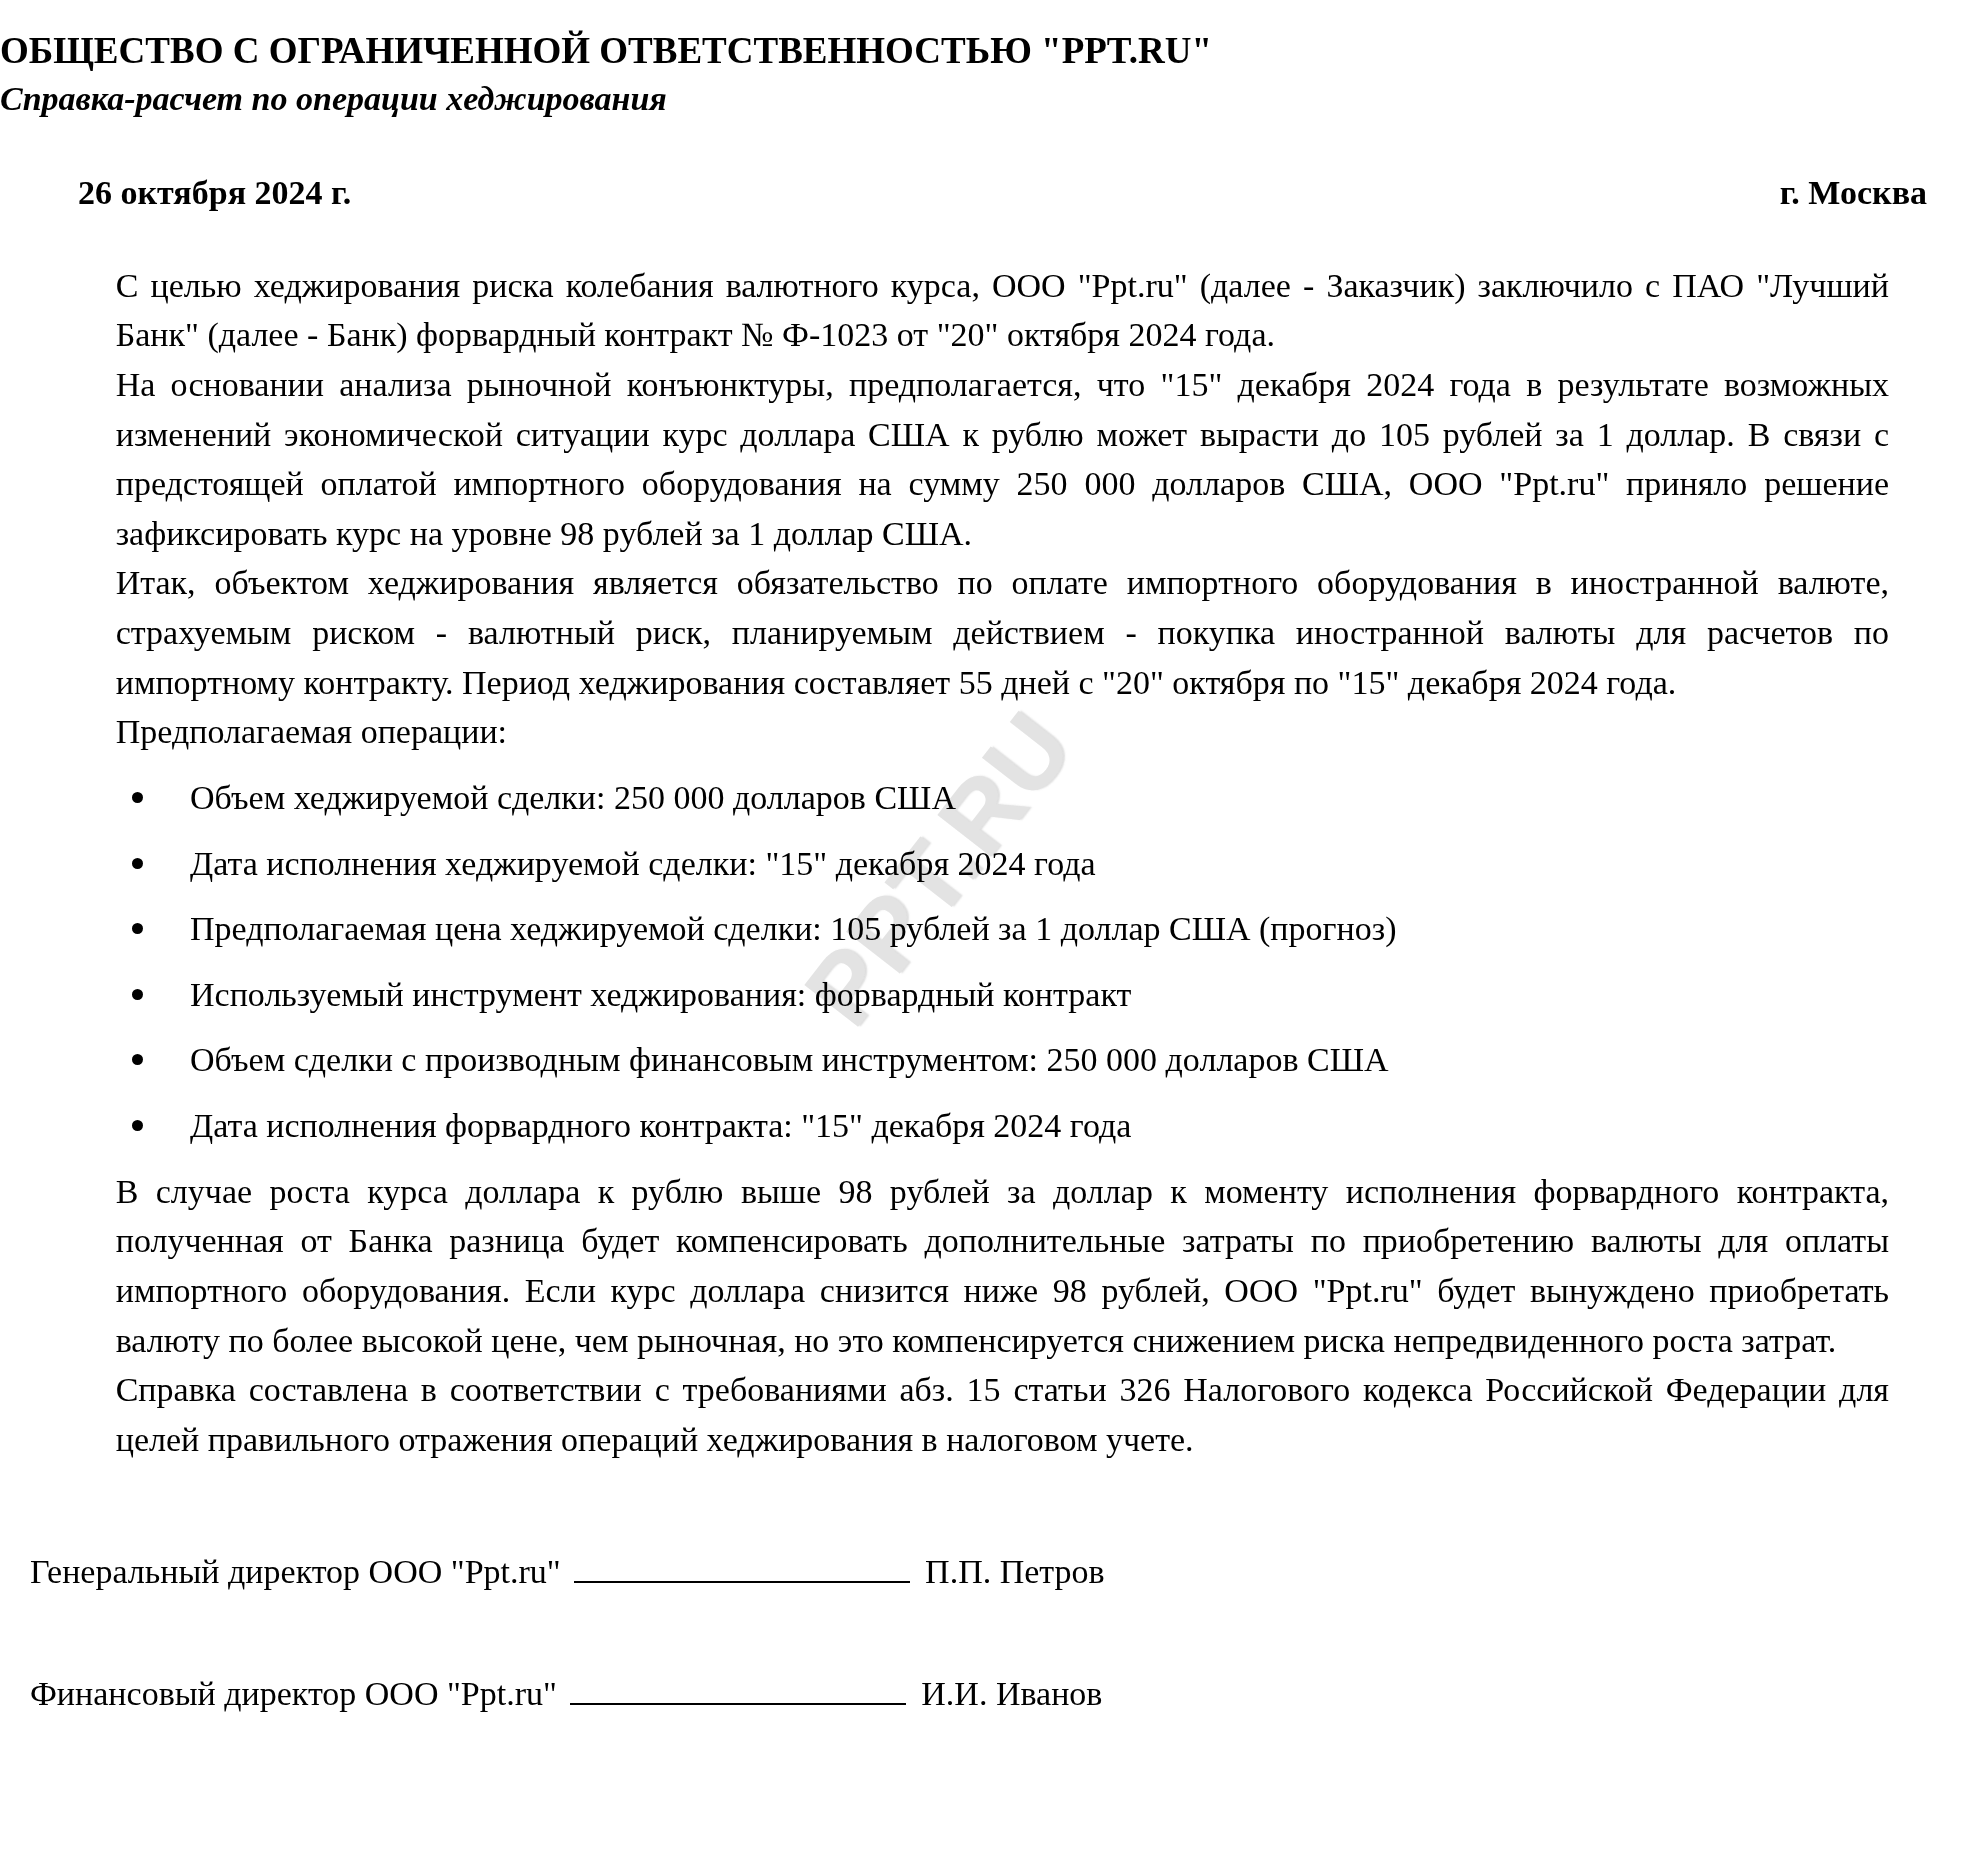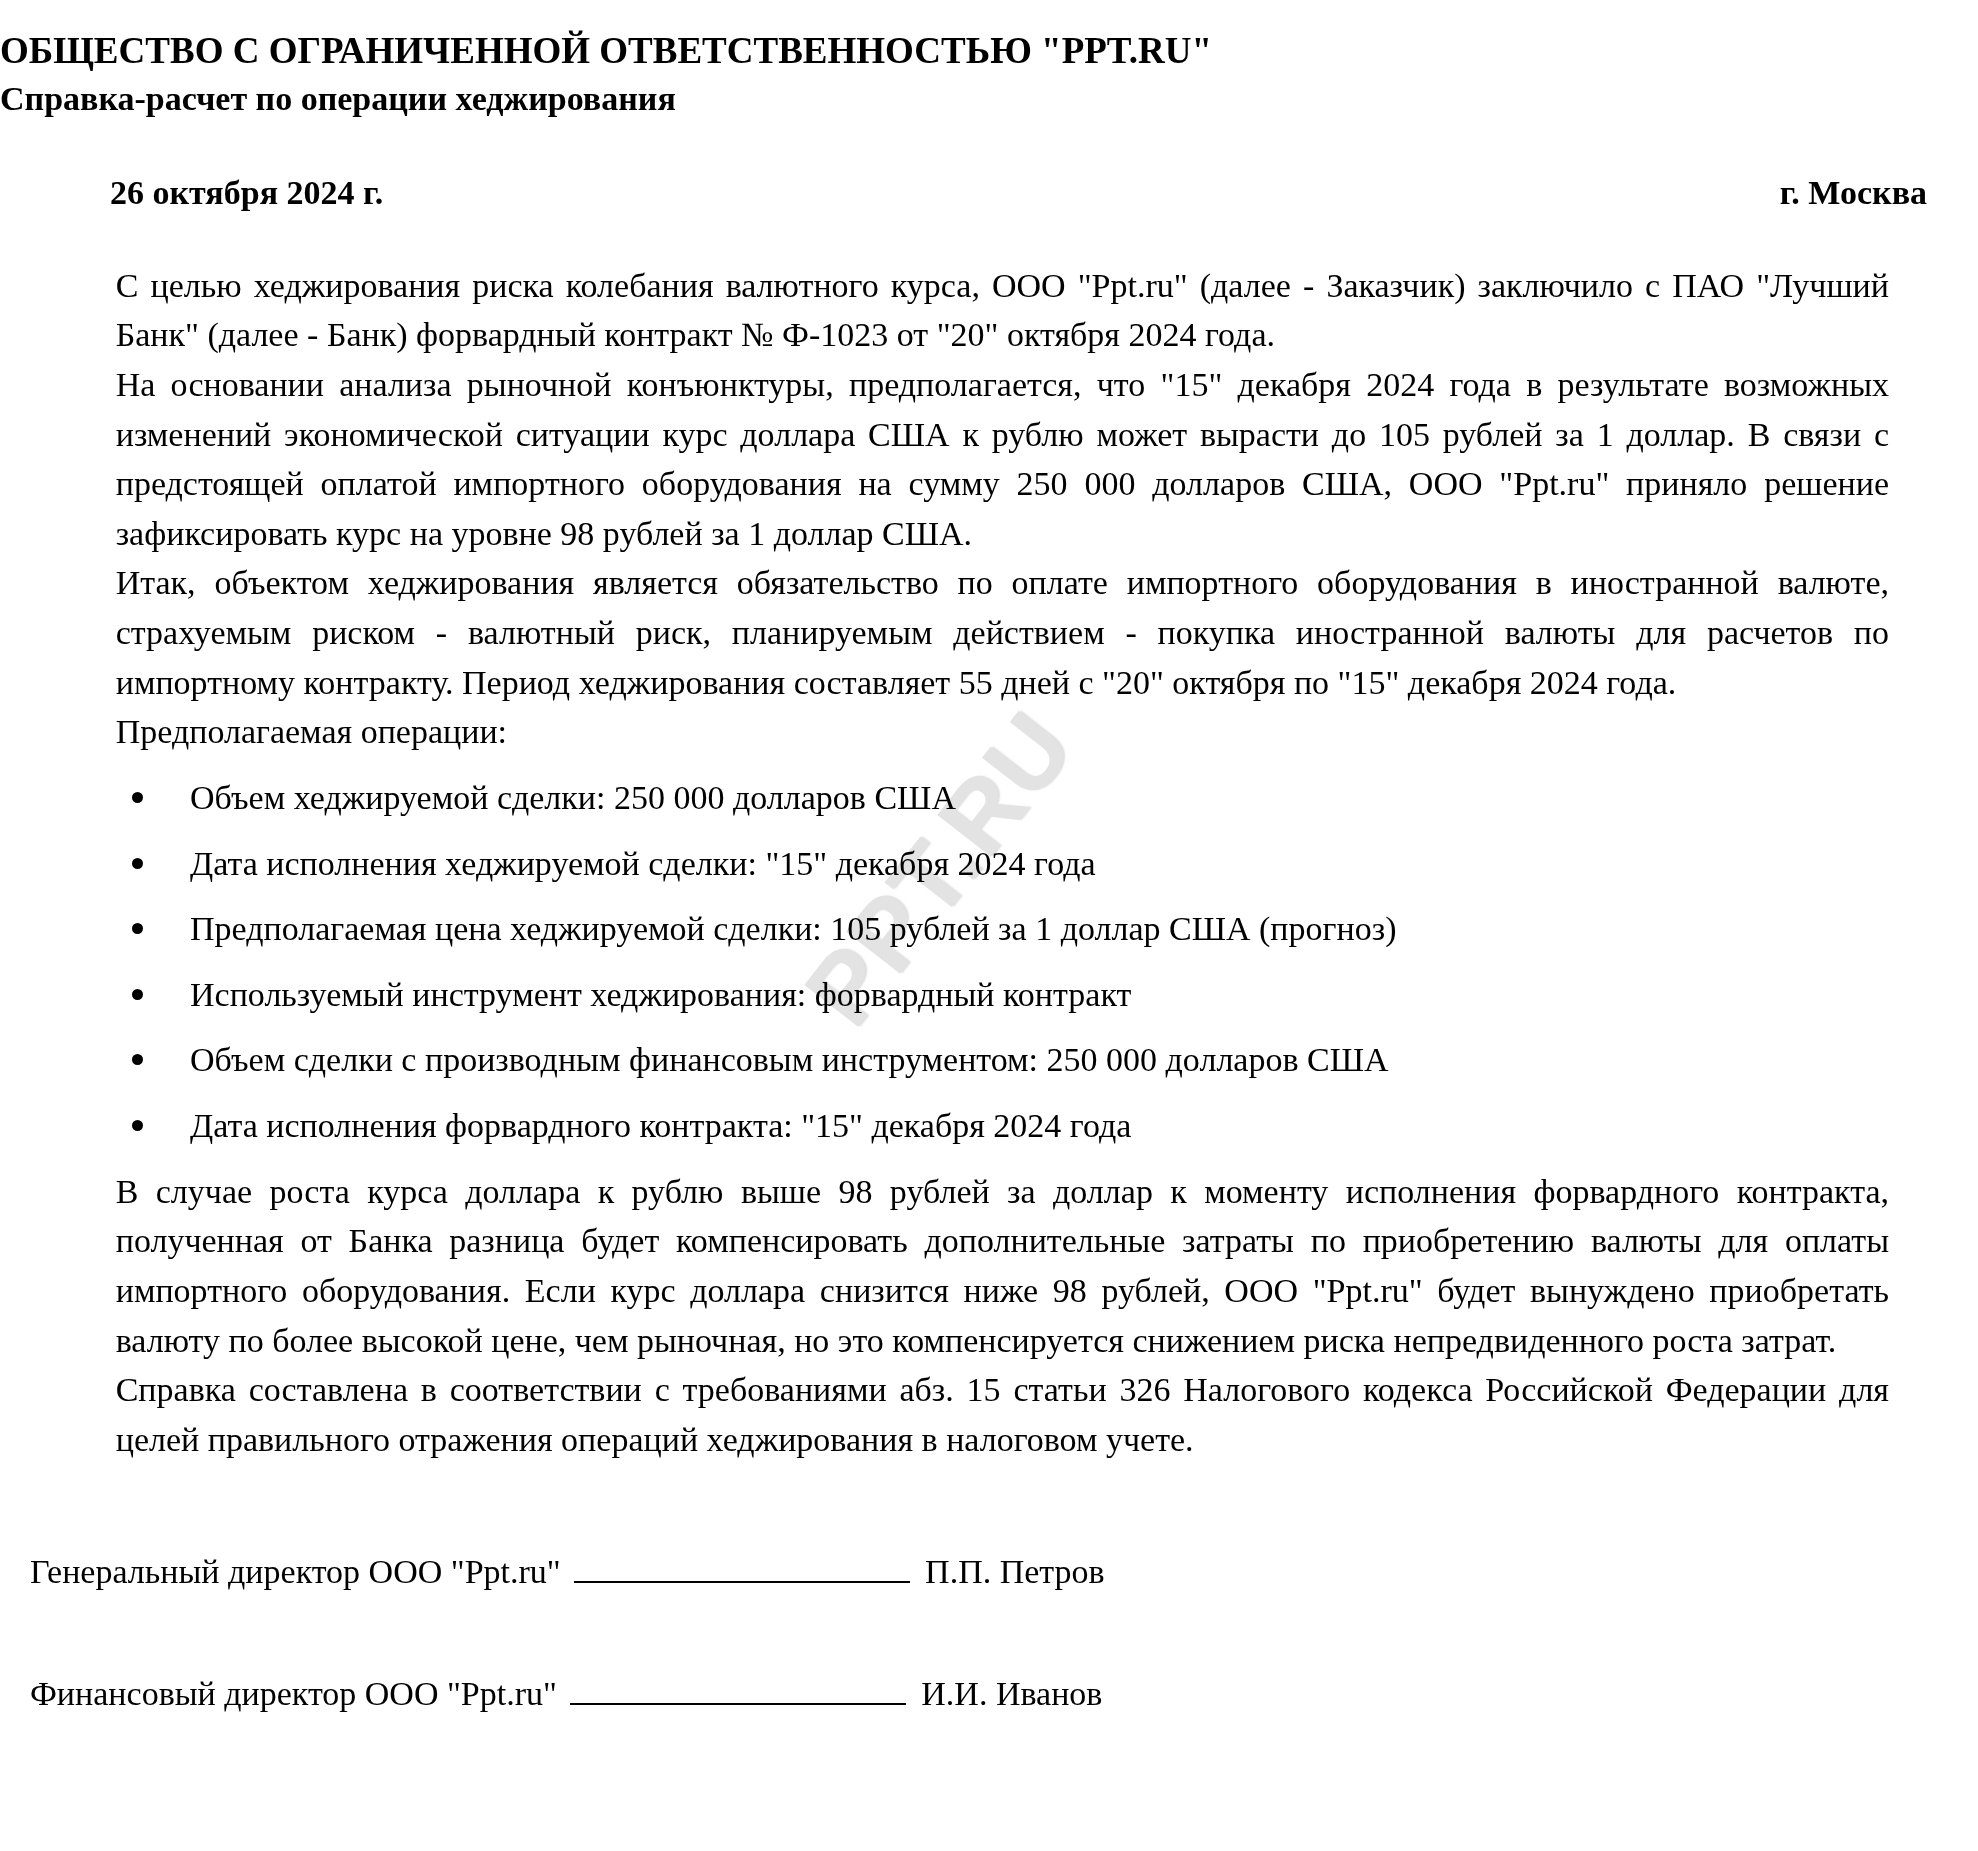--- a/index.html
+++ b/index.html
@@ -60,29 +60,30 @@
     font-size: 37px;
     font-weight: bold;
     line-height: 1.18;
     letter-spacing: 0px;
   }
   .doc-subtitle {
     font-size: 34px;
     font-weight: bold;
     line-height: 1.2;
     margin-top: 6.7px;
+    font-style: italic;
   }
 
   
   .place-row {
     display: flex;
     justify-content: space-between;
     align-items: baseline;
     margin-top: 54px;
-    padding-left: 110px;
+    padding-left: 78px;
     padding-right: 52px;
     font-size: 34px;
     font-weight: bold;
   }
 
   
   .body-block {
     margin-top: 49px;
     padding-left: 109px;
     padding-right: 90px;

